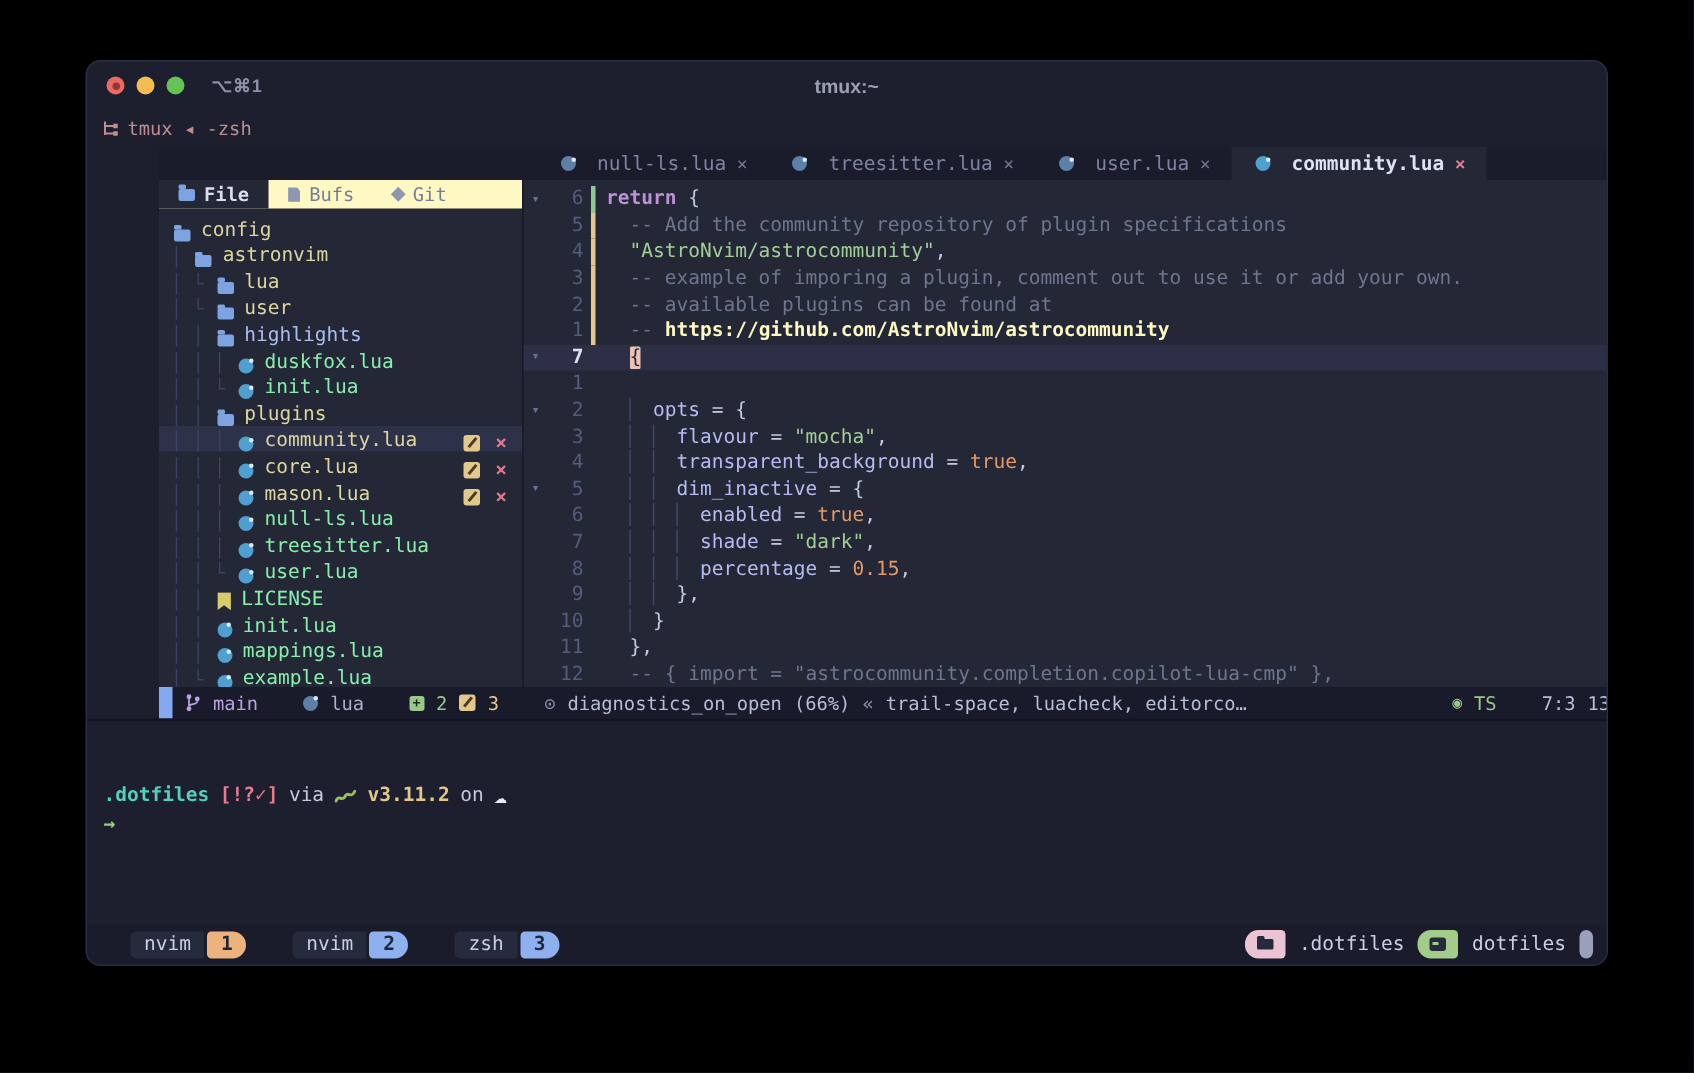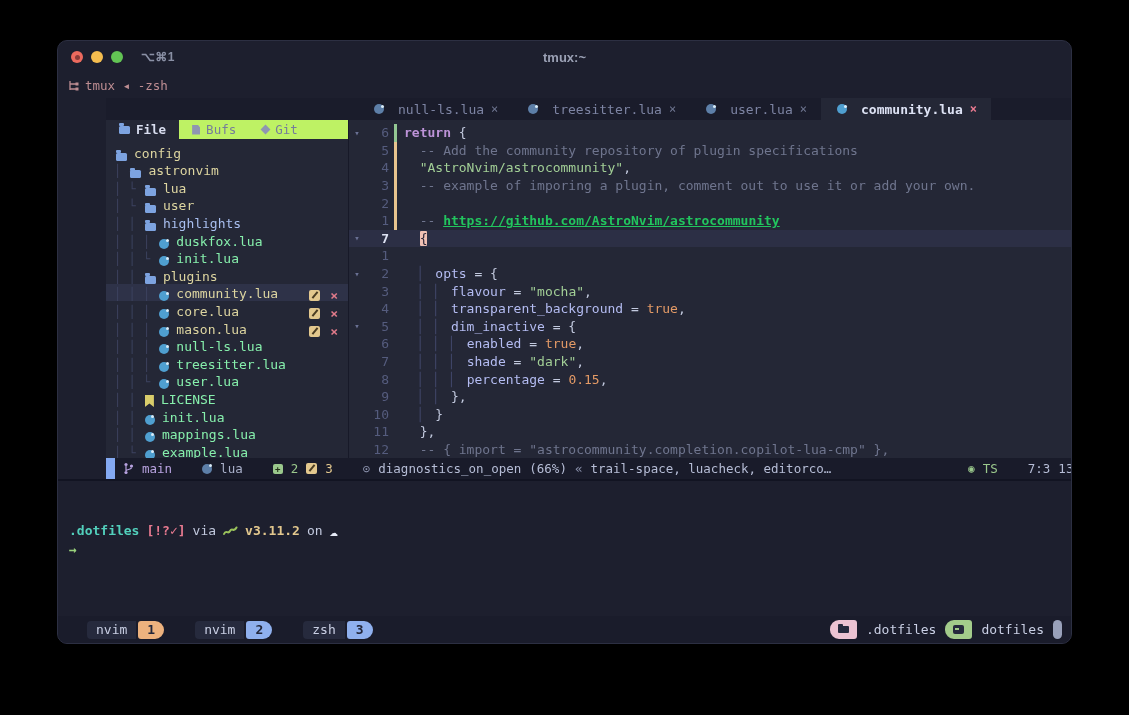--- a/index.html
+++ b/index.html
@@ -28,21 +28,21 @@
   .tabline{height:22px;background:#1a1c2b;display:flex;padding-left:252px;font-size:13px;align-items:stretch;}
   .btab{display:flex;align-items:center;gap:7px;padding:0 14px;color:#7d84a3;}
   .btab.active{background:#242736;color:#dde2f4;font-weight:700;}
   .bclose{color:#707793;font-size:12px;}
   .btab.active .bclose{color:#e87a90;font-weight:700;}
 
   .nbody{position:absolute;top:22px;left:0;right:0;bottom:21px;display:flex;}
 
   
   .sidebar{width:243px;background:#242736;border-right:1px solid #171928;display:flex;flex-direction:column;}
-  .ntabs{height:19px;background:#bef264;display:flex;font-size:12.5px;flex:none;}
+  .ntabs{height:19px;background:#fef9c3;display:flex;font-size:12.5px;flex:none;}
   .ntab{display:flex;align-items:center;gap:6px;padding:0 13px;color:#767d9a;}
   .ntab.active{background:#242736;color:#d9def0;font-weight:700;}
   .tree{flex:1;padding-top:4px;overflow:hidden;font-size:13px;}
   .trow{height:17.6px;display:flex;align-items:flex-end;padding-left:8px;position:relative;}
   .trow.sel{background:#2e3248;}
   .tpre{color:#3d4360;white-space:pre;font-size:12px;}
   .ticonwrap{margin:0 7px 0 2px;display:flex;align-items:center;}
   .cream{color:#ddd5a0;}.dirblue{color:#a9bff0;}.filefg{color:#86efac;}
   .tbadges{position:absolute;right:10px;display:flex;gap:10px;align-items:center;}
   .pencil-badge{width:11px;height:11px;background:#e3c88e;border-radius:2px;position:relative;display:inline-block;}
@@ -68,21 +68,21 @@
   .lnum{width:24px;text-align:right;color:#555c7e;margin-right:5px;flex:none;}
   .curnum{color:#dce1f2;font-weight:700;}
   .gsign{width:3px;align-self:stretch;margin-right:7px;flex:none;}
   .gsign.g{background:#93c793;}.gsign.y{background:#e8c48e;}
   .tk-kw{color:#bd93d8;font-weight:700;}
   .tk-pn{color:#c3cadf;}
   .tk-cm{color:#6f758e;}
   .tk-str{color:#a2cf96;}
   .tk-id{color:#b4bcf2;}
   .tk-bool{color:#e39a66;}
-  .tk-url{color:#22c55e;font-weight:700;text-decoration:underline;}
+  .tk-url{color:#fef9c3;font-weight:700;}
   .tk-g{color:#41476a;}
   .tk-cb{background:#efc0b4;color:#2b2436;border-radius:1px;}
   .strip{position:absolute;right:0;top:0;bottom:0;width:12px;background:#2a2d3e;}
   .mark{position:absolute;left:0;width:100%;height:3px;}
   .mark.b{background:#5f74d8;}.mark.r{background:#b8504e;}.mark.gr{background:#8e93a5;}
 
   
   .statusline{position:absolute;left:0;bottom:0;height:21px;width:100%;background:#191b2a;display:flex;align-items:center;
     font-size:12.5px;color:#b6bdd6;gap:8px;}
   .mode-block{width:9px;height:100%;background:#84a9f2;flex:none;}
@@ -338,21 +338,21 @@
               </span>
               <span class="tlabel filefg">example.lua</span>
             </div>
           </div>
       </div>
       <div class="editor">
         <div class="cline"><span class="fold">▾</span><span class="lnum">6</span><span class="gsign g"></span><span class="codetext"><span class="tk-kw">return</span><span class="tk-pn"> {</span></span></div>
           <div class="cline"><span class="fold"></span><span class="lnum">5</span><span class="gsign y"></span><span class="codetext"><span class="tk-cm">  -- Add the community repository of plugin specifications</span></span></div>
           <div class="cline"><span class="fold"></span><span class="lnum">4</span><span class="gsign y"></span><span class="codetext"><span class="tk-str">  "AstroNvim/astrocommunity"</span><span class="tk-pn">,</span></span></div>
           <div class="cline"><span class="fold"></span><span class="lnum">3</span><span class="gsign y"></span><span class="codetext"><span class="tk-cm">  -- example of imporing a plugin, comment out to use it or add your own.</span></span></div>
-          <div class="cline"><span class="fold"></span><span class="lnum">2</span><span class="gsign y"></span></div>
+          <div class="cline"><span class="fold"></span><span class="lnum">2</span><span class="gsign y"></span><span class="codetext"><span class="tk-cm">  -- available plugins can be found at</span></span></div>
           <div class="cline"><span class="fold"></span><span class="lnum">1</span><span class="gsign y"></span><span class="codetext"><span class="tk-cm">  -- </span><span class="tk-url">https://github.com/AstroNvim/astrocommunity</span></span></div>
           <div class="cline curline"><span class="fold">▾</span><span class="lnum curnum">7</span><span class="gsign "></span><span class="codetext"><span class="tk-pn">  </span><span class="tk-cb">{</span></span></div>
           <div class="cline"><span class="fold"></span><span class="lnum">1</span><span class="gsign "></span></div>
           <div class="cline"><span class="fold">▾</span><span class="lnum">2</span><span class="gsign "></span><span class="codetext"><span class="tk-pn">  </span><span class="tk-g">▏</span><span class="tk-pn"> </span><span class="tk-id">opts</span><span class="tk-pn"> = {</span></span></div>
           <div class="cline"><span class="fold"></span><span class="lnum">3</span><span class="gsign "></span><span class="codetext"><span class="tk-pn">  </span><span class="tk-g">▏</span><span class="tk-pn"> </span><span class="tk-g">▏</span><span class="tk-pn"> </span><span class="tk-id">flavour</span><span class="tk-pn"> = </span><span class="tk-str">"mocha"</span><span class="tk-pn">,</span></span></div>
           <div class="cline"><span class="fold"></span><span class="lnum">4</span><span class="gsign "></span><span class="codetext"><span class="tk-pn">  </span><span class="tk-g">▏</span><span class="tk-pn"> </span><span class="tk-g">▏</span><span class="tk-pn"> </span><span class="tk-id">transparent_background</span><span class="tk-pn"> = </span><span class="tk-bool">true</span><span class="tk-pn">,</span></span></div>
           <div class="cline"><span class="fold">▾</span><span class="lnum">5</span><span class="gsign "></span><span class="codetext"><span class="tk-pn">  </span><span class="tk-g">▏</span><span class="tk-pn"> </span><span class="tk-g">▏</span><span class="tk-pn"> </span><span class="tk-id">dim_inactive</span><span class="tk-pn"> = {</span></span></div>
           <div class="cline"><span class="fold"></span><span class="lnum">6</span><span class="gsign "></span><span class="codetext"><span class="tk-pn">  </span><span class="tk-g">▏</span><span class="tk-pn"> </span><span class="tk-g">▏</span><span class="tk-pn"> </span><span class="tk-g">▏</span><span class="tk-pn"> </span><span class="tk-id">enabled</span><span class="tk-pn"> = </span><span class="tk-bool">true</span><span class="tk-pn">,</span></span></div>
           <div class="cline"><span class="fold"></span><span class="lnum">7</span><span class="gsign "></span><span class="codetext"><span class="tk-pn">  </span><span class="tk-g">▏</span><span class="tk-pn"> </span><span class="tk-g">▏</span><span class="tk-pn"> </span><span class="tk-g">▏</span><span class="tk-pn"> </span><span class="tk-id">shade</span><span class="tk-pn"> = </span><span class="tk-str">"dark"</span><span class="tk-pn">,</span></span></div>
           <div class="cline"><span class="fold"></span><span class="lnum">8</span><span class="gsign "></span><span class="codetext"><span class="tk-pn">  </span><span class="tk-g">▏</span><span class="tk-pn"> </span><span class="tk-g">▏</span><span class="tk-pn"> </span><span class="tk-g">▏</span><span class="tk-pn"> </span><span class="tk-id">percentage</span><span class="tk-pn"> = </span><span class="tk-bool">0.15</span><span class="tk-pn">,</span></span></div>

